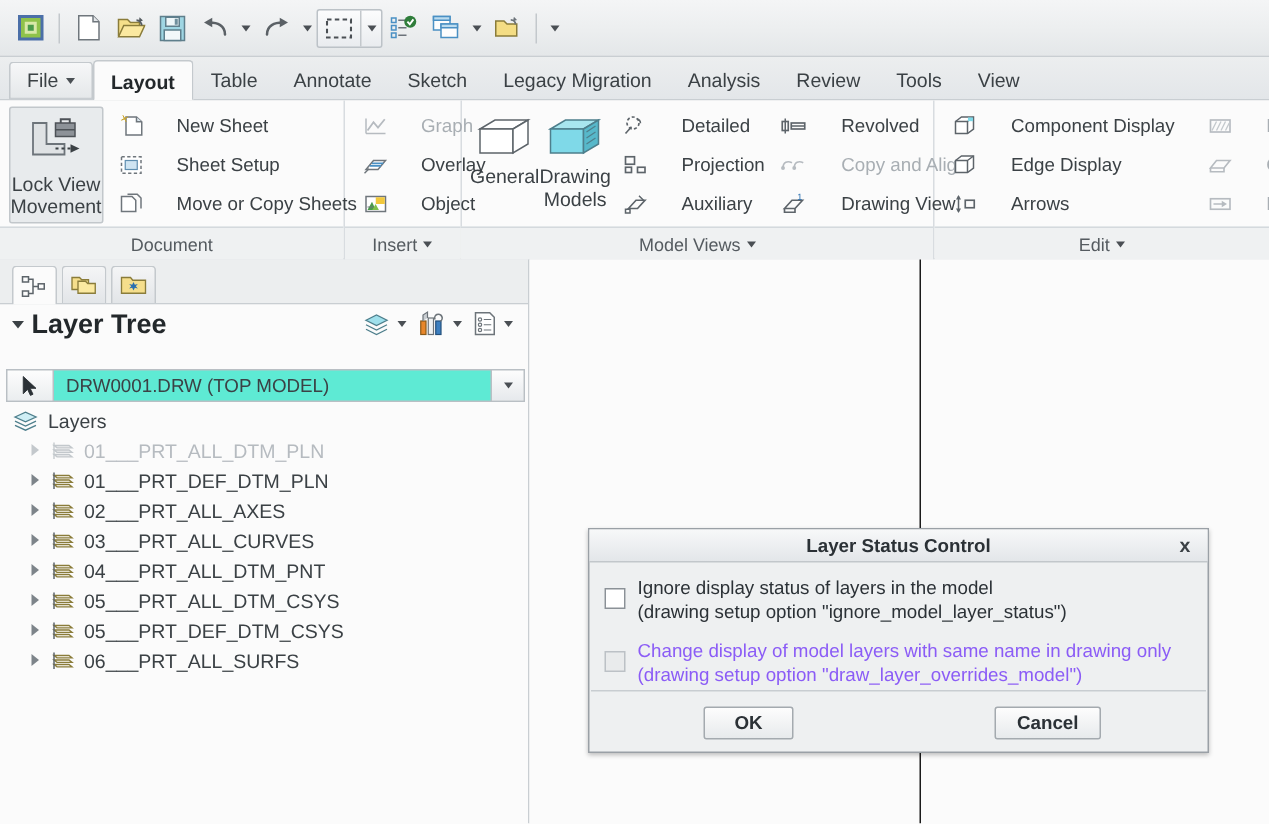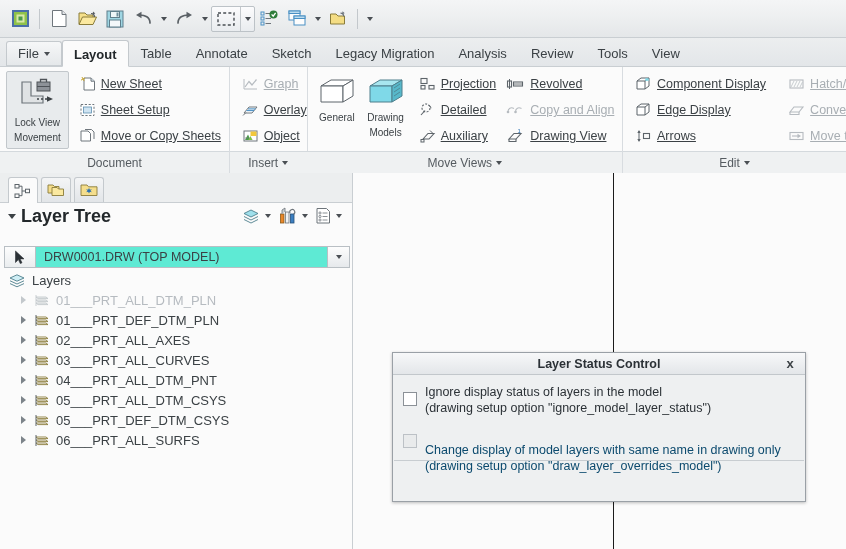--- a/index.html
+++ b/index.html
@@ -67,26 +67,26 @@
     height:22px;line-height:22px;text-align:left;font-size:12px;color:#555b60;
     background:#eff1f2;border-top:1px solid #d4d9dd;box-sizing:border-box;
     display:flex;align-items:center;justify-content:center;gap:4px;
   }
   .gsep{width:1px;background:#d8dce0;height:106px;}
 
   
   .bigbtn{
     width:66px;height:78px;display:flex;flex-direction:column;align-items:center;
     justify-content:flex-start;gap:2px;padding-top:4px;box-sizing:border-box;
-    font-size:10px;color:#3b4145;text-align:center;line-height:13px;
+    font-size:13px;color:#3b4145;text-align:center;line-height:13px;
   }
   .bigbtn.pressed{background:#e8ebed;border:1px solid #c2c7cb;border-radius:2px;}
   .smallitem{
-    display:flex;align-items:center;gap:5px;height:26px;font-size:12.5px;color:#3b4145;
-    padding:0 4px;white-space:nowrap;box-sizing:border-box;text-decoration:underline;
+    display:flex;align-items:center;gap:22px;height:26px;font-size:12.5px;color:#3b4145;
+    padding:0 4px;white-space:nowrap;box-sizing:border-box;
   }
   .smallitem.disabled{color:#a8aeb3;}
   .col{display:flex;flex-direction:column;}
 
   
   .navtabs{
     position:absolute;left:0;top:173px;width:352px;height:30px;
     background:#eceeef;border-bottom:1px solid #c9ced2;
     display:flex;align-items:flex-end;padding-left:8px;box-sizing:border-box;
   }
@@ -154,21 +154,21 @@
   .dlg-x{position:absolute;right:7px;top:2px;width:16px;height:16px;
     display:flex;align-items:center;justify-content:center;font-size:13px;color:#3b4145;font-weight:bold;}
   .dlg-body{padding:9px 10px 0 10px;box-sizing:border-box;}
   .dlg-row{display:flex;align-items:flex-start;gap:8px;margin-bottom:10px;}
   .cb{
     width:14px;height:14px;background:#fff;border:1px solid #8b9197;box-sizing:border-box;
     margin-top:8px;flex:none;
   }
   .cb.dis{background:#e9ebec;border-color:#bcc1c6;}
   .dlg-lbl{font-size:12.5px;line-height:16px;color:#2b3136;}
-  .dlg-lbl.dis{color:#0c4a6e;margin-top:16px;}
+  .dlg-lbl.dis{color:#8b5cf6;}
   .dlg-sep{position:absolute;left:1px;right:1px;top:107px;height:1px;background:#c8cdd1;}
   .dlg-foot{position:absolute;left:0;right:0;top:108px;height:41px;display:flex;align-items:center;justify-content:center;gap:0;}
   .dbtn{
     min-width:60px;height:22px;border:1px solid #a4aaaf;border-radius:2px;
     background:linear-gradient(to bottom,#fdfdfd,#e7eaec);
     font-size:12.5px;font-weight:bold;color:#2b3136;
     display:flex;align-items:center;justify-content:center;box-sizing:border-box;
     padding:0 14px;
   }
   .dbtn.ok{position:absolute;left:76px;}
@@ -399,33 +399,33 @@
             <path d="M6 11 L28 11 L28 27 L6 27 Z" fill="#7fd9e8" stroke="#4e7f8c" stroke-width="1"></path>
             <path d="M28 11 L38 5 L38 21 L28 27 Z" fill="#57b8ca" stroke="#4e7f8c" stroke-width="1"></path>
             <path d="M30 13 L36 9 M30 17 L36 13 M30 21 L36 17" stroke="#4e7f8c" stroke-width="0.8"></path>
           </svg>
           <span>Drawing</span>
           <span>Models</span>
         </div>
         <div class="col" style="margin-left:4px">
           <div class="smallitem">
             <svg width="17" height="16" viewBox="0 0 17 16">
+              <circle cx="7" cy="6" r="4" fill="none" stroke="#5d646a" stroke-width="1.1" stroke-dasharray="2,1.5"></circle>
+              <path d="M2 13 L6 8.5" stroke="#5d646a" stroke-width="1.1"></path>
+              <path d="M9.5 3.2 a3.2 3.2 0 0 1 2.5 3" fill="none" stroke="#5d646a" stroke-width="1"></path>
+            </svg>
+            <span>Detailed</span>
+          </div>
+          <div class="smallitem">
+            <svg width="17" height="16" viewBox="0 0 17 16">
               <rect x="2" y="2.5" width="6" height="5" fill="none" stroke="#5d646a" stroke-width="1.1"></rect>
               <rect x="2" y="9.5" width="4" height="3.5" fill="none" stroke="#5d646a" stroke-width="1.1"></rect>
               <rect x="10" y="9.5" width="5" height="3.5" fill="none" stroke="#5d646a" stroke-width="1.1"></rect>
             </svg>
             <span>Projection</span>
-          </div>
-          <div class="smallitem">
-            <svg width="17" height="16" viewBox="0 0 17 16">
-              <circle cx="7" cy="6" r="4" fill="none" stroke="#5d646a" stroke-width="1.1" stroke-dasharray="2,1.5"></circle>
-              <path d="M2 13 L6 8.5" stroke="#5d646a" stroke-width="1.1"></path>
-              <path d="M9.5 3.2 a3.2 3.2 0 0 1 2.5 3" fill="none" stroke="#5d646a" stroke-width="1"></path>
-            </svg>
-            <span>Detailed</span>
           </div>
           <div class="smallitem">
             <svg width="17" height="16" viewBox="0 0 17 16">
               <path d="M4 11 L9 5.5 L15 5.5 L10 11 Z" fill="none" stroke="#5d646a" stroke-width="1.1"></path>
               <rect x="2" y="11.5" width="3" height="2.5" fill="none" stroke="#5d646a" stroke-width="1"></rect>
               <path d="M11 2.5 L14.5 6" stroke="#5d646a" stroke-width="1"></path>
             </svg>
             <span>Auxiliary</span>
           </div>
         </div>
@@ -452,21 +452,21 @@
             <svg width="19" height="16" viewBox="0 0 19 16">
               <path d="M3 11 L8 5.5 L15 5.5 L10 11 Z" fill="none" stroke="#5d646a" stroke-width="1.1"></path>
               <path d="M3 11 L3 13.5 L10 13.5 L10 11" fill="none" stroke="#5d646a" stroke-width="1.1"></path>
               <text x="11.5" y="5" font-size="6" fill="#2a6fb0" font-family="Liberation Sans, sans-serif">1</text>
             </svg>
             <span>Drawing View</span>
           </div>
         </div>
       </div>
       <div class="rgroup-title">
-        <span>Move Views</span>
+        <span>Model Views</span>
         <span class="caret"></span>
       </div>
     </div>
     <div class="gsep"></div>
 
     <div class="rgroup" style="width:223px">
       <div class="rgroup-body" style="padding-left:8px">
         <div class="col">
           <div class="smallitem">
             <svg width="17" height="16" viewBox="0 0 17 16">
@@ -731,15 +731,19 @@
       </div>
       <div class="dlg-row">
         <span class="cb dis"></span>
         <span class="dlg-lbl dis">
           <span>Change display of model layers with same name in drawing only</span><br>
           <span>(drawing setup option "draw_layer_overrides_model")</span>
         </span>
       </div>
     </div>
     <div class="dlg-sep"></div>
+    <div class="dlg-foot">
+      <div class="dbtn ok">OK</div>
+      <div class="dbtn cancel">Cancel</div>
+    </div>
   </div>
 
 </div>
 
 </body></html>

